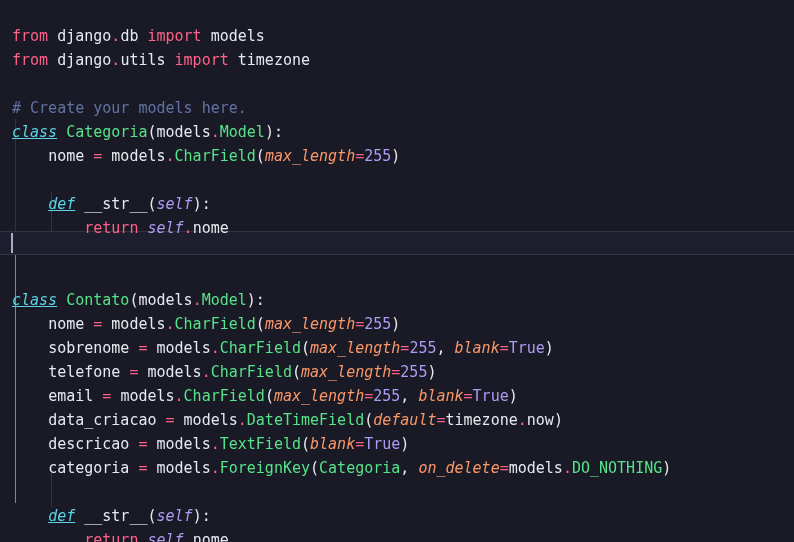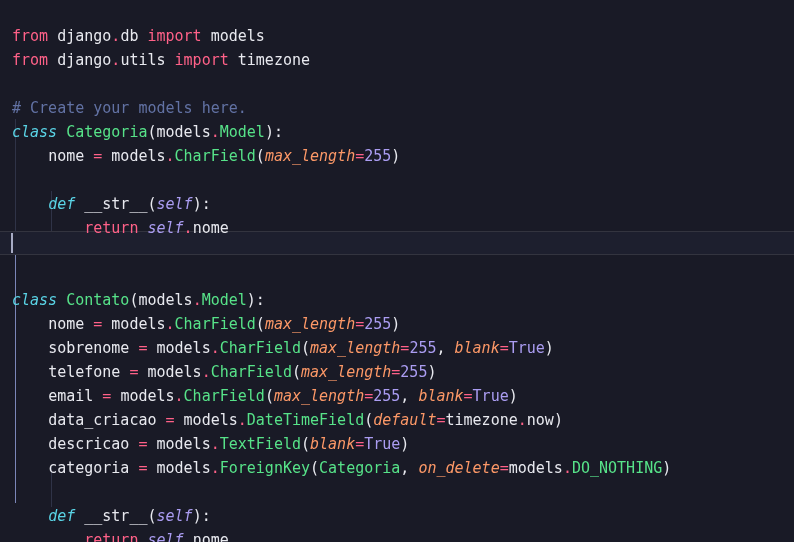--- a/index.html
+++ b/index.html
@@ -78,21 +78,21 @@
   }
   .ln {
     display: block;
     height: 24px;
     padding-left: 12px;
     white-space: pre;
   }
 
   
   .kw      { color: #ff6188; }                 
-  .kwi     { color: #5ad4e6; font-style: italic; }  
+  .kwi     { color: #5ad4e6; font-style: italic; text-decoration: underline; }  
   .cls     { color: #57e389; }                 
   .cmt     { color: #6272a4; }                 
   .par     { color: #fc9867; font-style: italic; }  
   .num     { color: #ab9df2; }                 
   .self    { color: #ab9df2; font-style: italic; }  
   .op      { color: #ff6188; }                 
   .pl      { color: #e8e9ef; }                 
   .punc    { color: #e8e9ef; }
 </style>
 </head>

